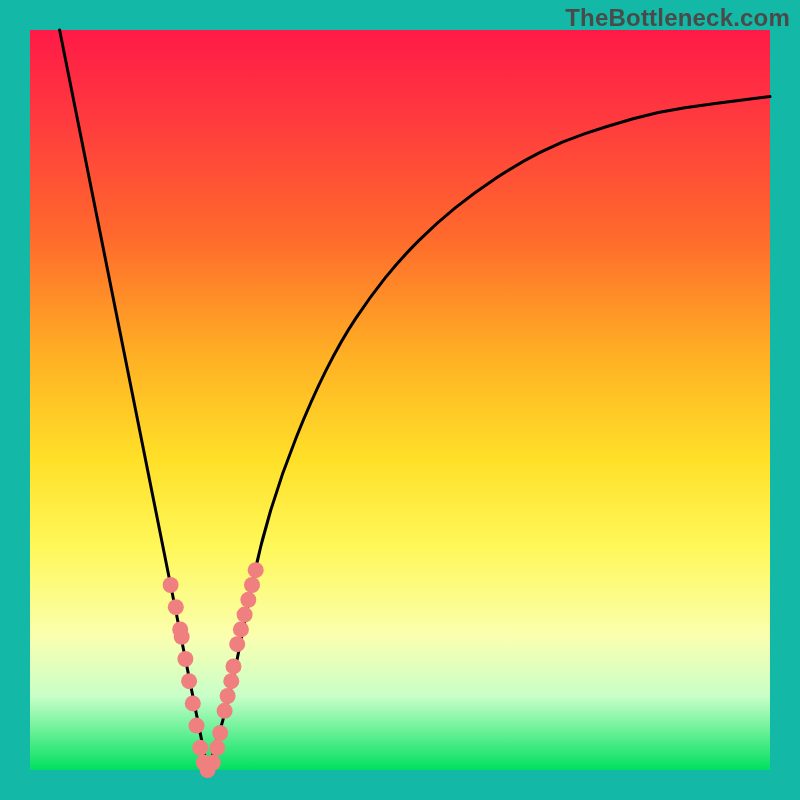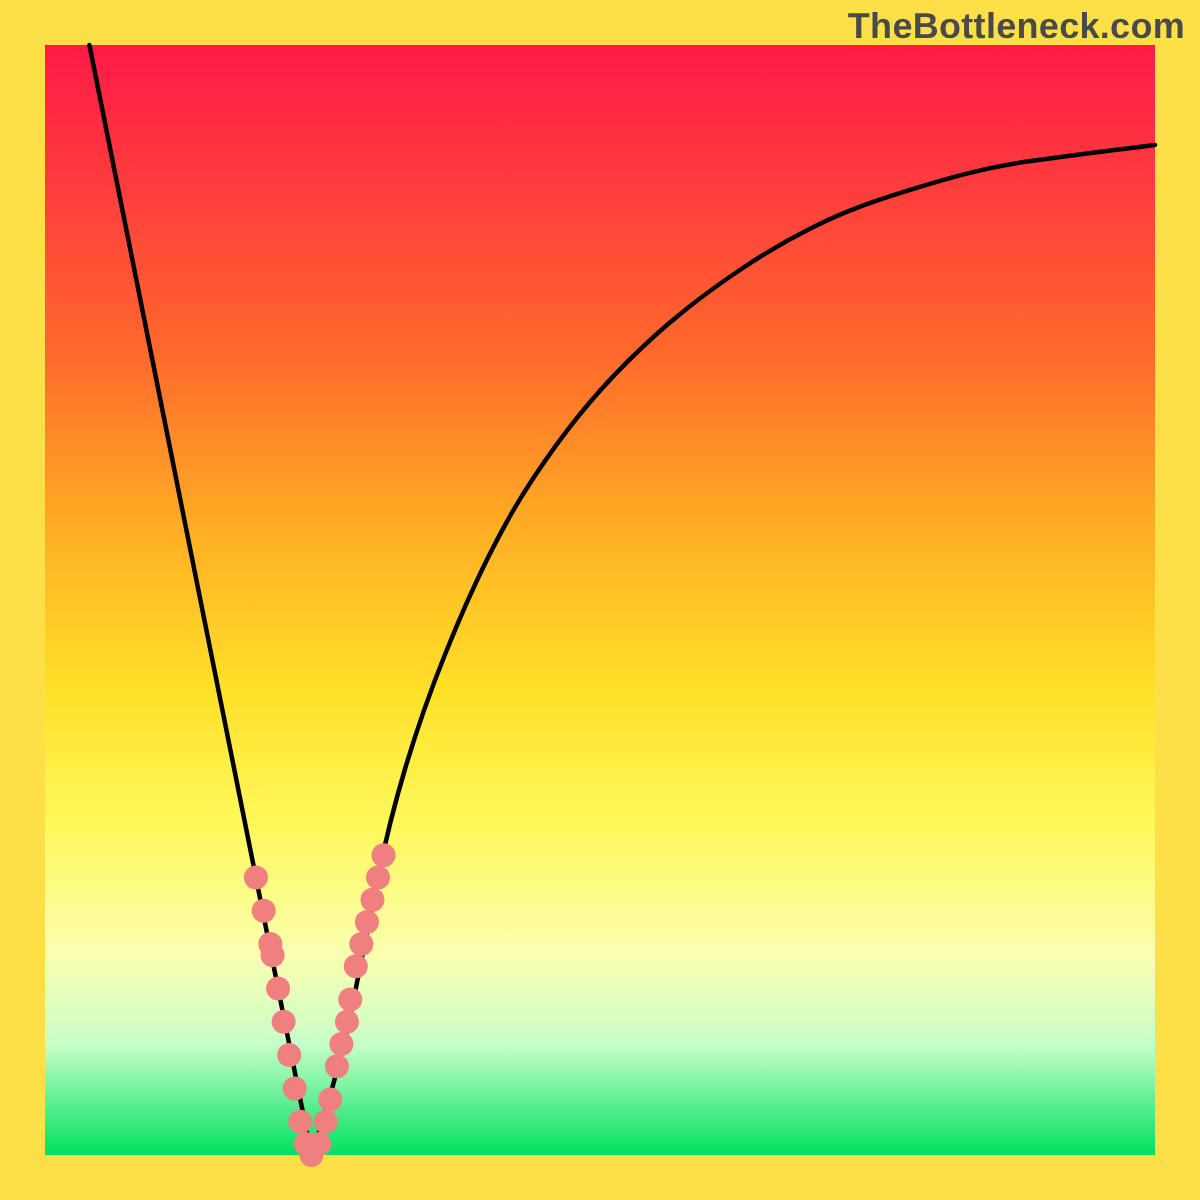--- a/index.html
+++ b/index.html
@@ -7,21 +7,21 @@
     padding: 0;
     width: 800px;
     height: 800px;
     overflow: hidden;
     background: #000;
     font-family: Arial, Helvetica, sans-serif;
   }
   .frame {
     position: absolute;
     inset: 0;
-    background: #fde047;
+    background: #14b8a6;
   }
   .plot {
     position: absolute;
     left: 30px;
     top: 30px;
     width: 740px;
     height: 740px;
     background: linear-gradient(
       to bottom,
       #ff1a47 0%,

